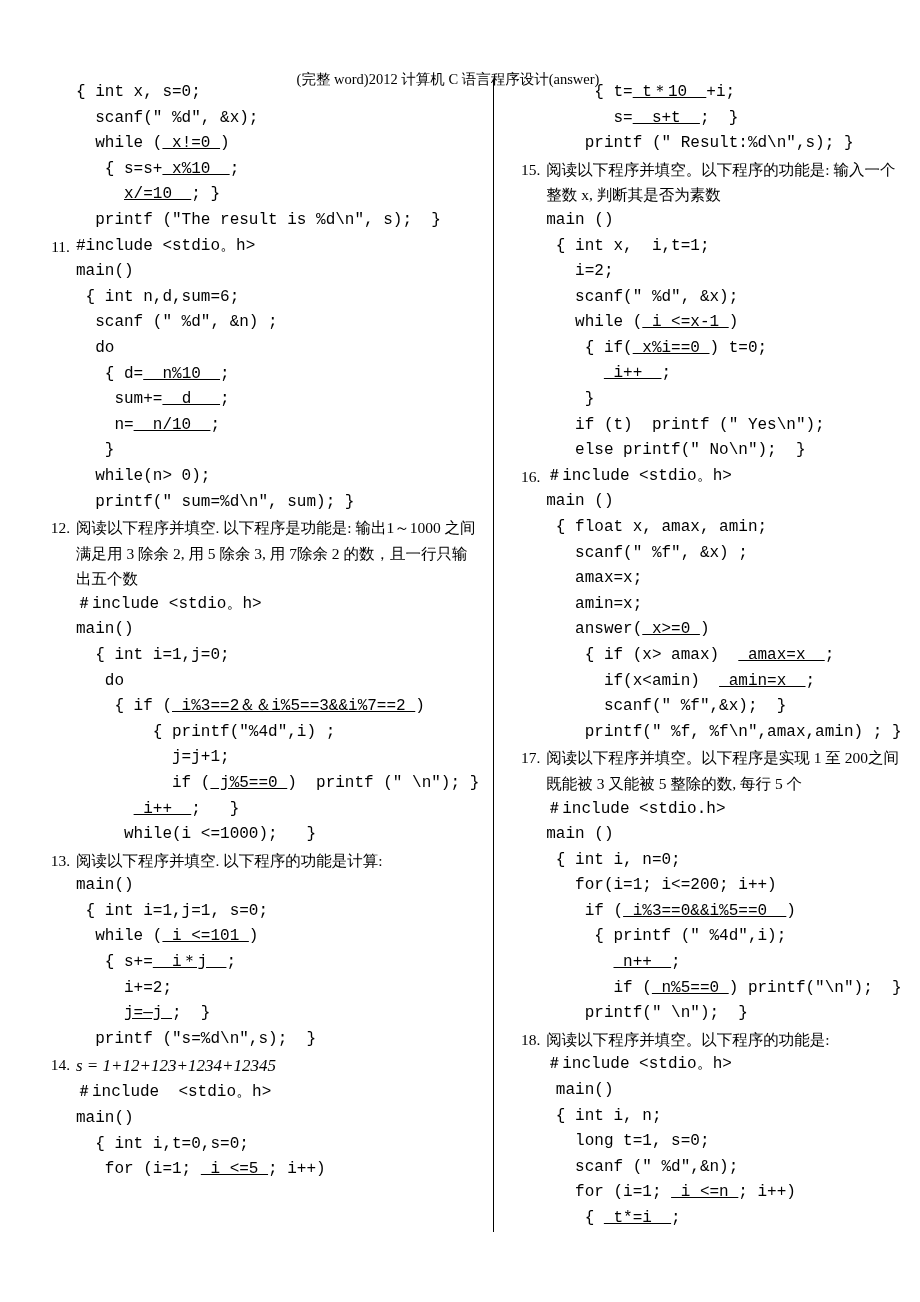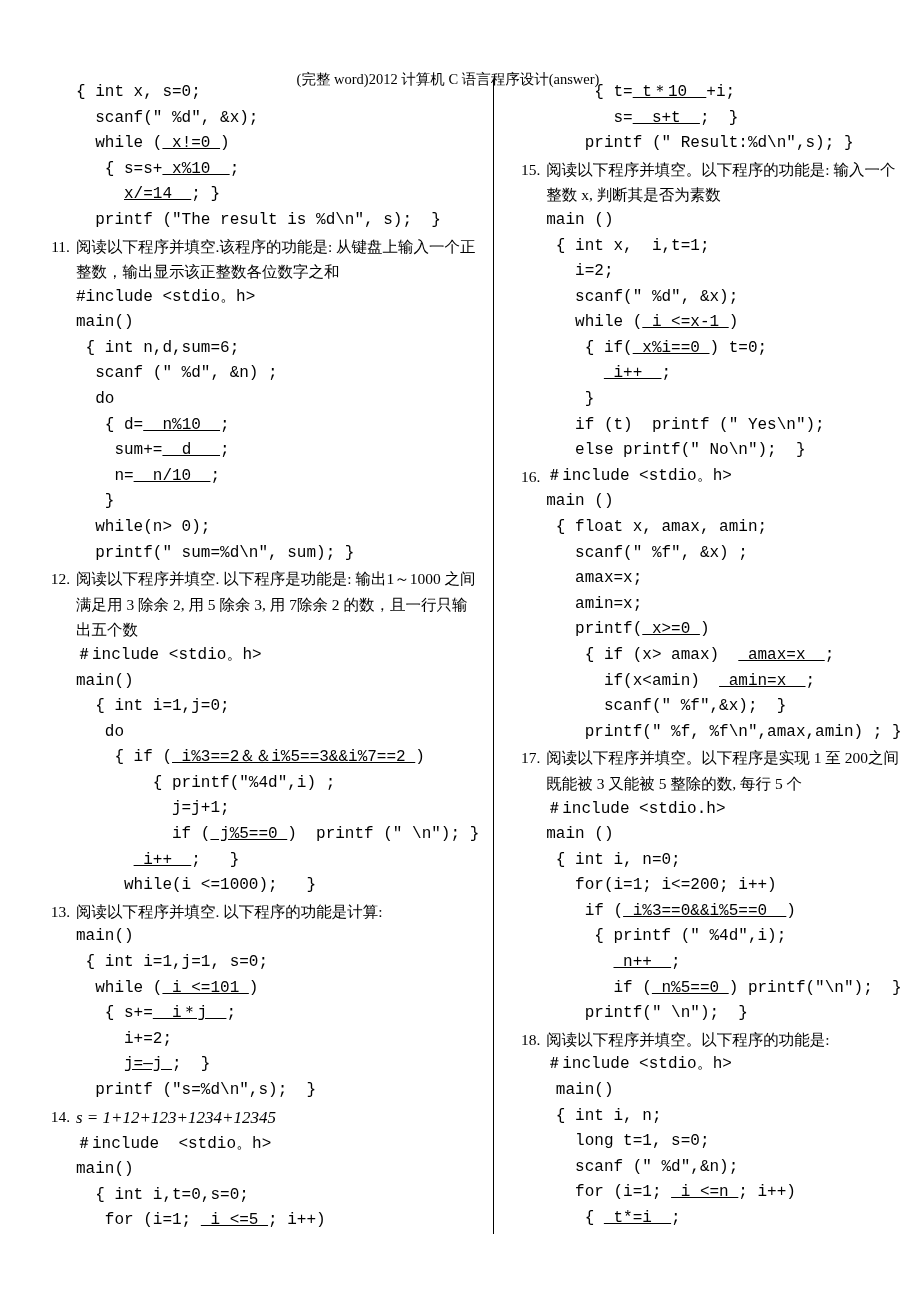--- a/index.html
+++ b/index.html
@@ -64,28 +64,27 @@
 <div class="columns">
 
 <div class="col left">
 
 <div class="item">
         <div class="num"></div>
         <div class="body codeblk"><span>{ int x, s=0;</span>
 <span>  scanf(" %d", &amp;x);</span>
 <span>  while (</span><span class="u"> x!=0 </span><span>)</span>
 <span>   { s=s+</span><span class="u"> x%10  </span><span>;</span>
-<span>     </span><span class="u">x/=14  </span><span>; }</span>
+<span>     </span><span class="u">x/=10  </span><span>; }</span>
 <span>  printf ("The result is %d\n", s);  }</span></div>
       </div>
 
 <div class="item">
 <div class="num">11.</div>
 <div class="body">
-<div class="text">阅读以下程序并填空.该程序的功能是: 从键盘上输入一个正整数，输出显示该正整数各位数字之和</div>
 <div class="codeblk"><span>#include &lt;stdio。h&gt;</span>
 <span>main()</span>
 <span> { int n,d,sum=6;</span>
 <span>  scanf (" %d", &amp;n) ;</span>
 <span>  do</span>
 <span>   { d=</span><span class="u">  n%10  </span><span>;</span>
 <span>    sum+=</span><span class="u">  d   </span><span>;</span>
 <span>    n=</span><span class="u">  n/10  </span><span>;</span>
 <span>   }</span>
 <span>  while(n&gt; 0);</span>
@@ -165,21 +164,21 @@
 
 <div class="item">
 <div class="num">16.</div>
 <div class="body">
 <div class="codeblk"><span>＃include &lt;stdio。h&gt;</span>
 <span>main ()</span>
 <span> { float x, amax, amin;</span>
 <span>   scanf(" %f", &amp;x) ;</span>
 <span>   amax=x;</span>
 <span>   amin=x;</span>
-<span>   printf(</span><span class="u"> x&gt;=0 </span><span>)</span>
+<span>   answer(</span><span class="u"> x&gt;=0 </span><span>)</span>
 <span>    { if (x&gt; amax)  </span><span class="u"> amax=x  </span><span>;</span>
 <span>      if(x&lt;amin)  </span><span class="u"> amin=x  </span><span>;</span>
 <span>      scanf(" %f",&amp;x);  }</span>
 <span>    printf(" %f, %f\n",amax,amin) ; }</span></div>
 </div>
       </div>
 
 <div class="item">
 <div class="num">17.</div>
 <div class="body">

